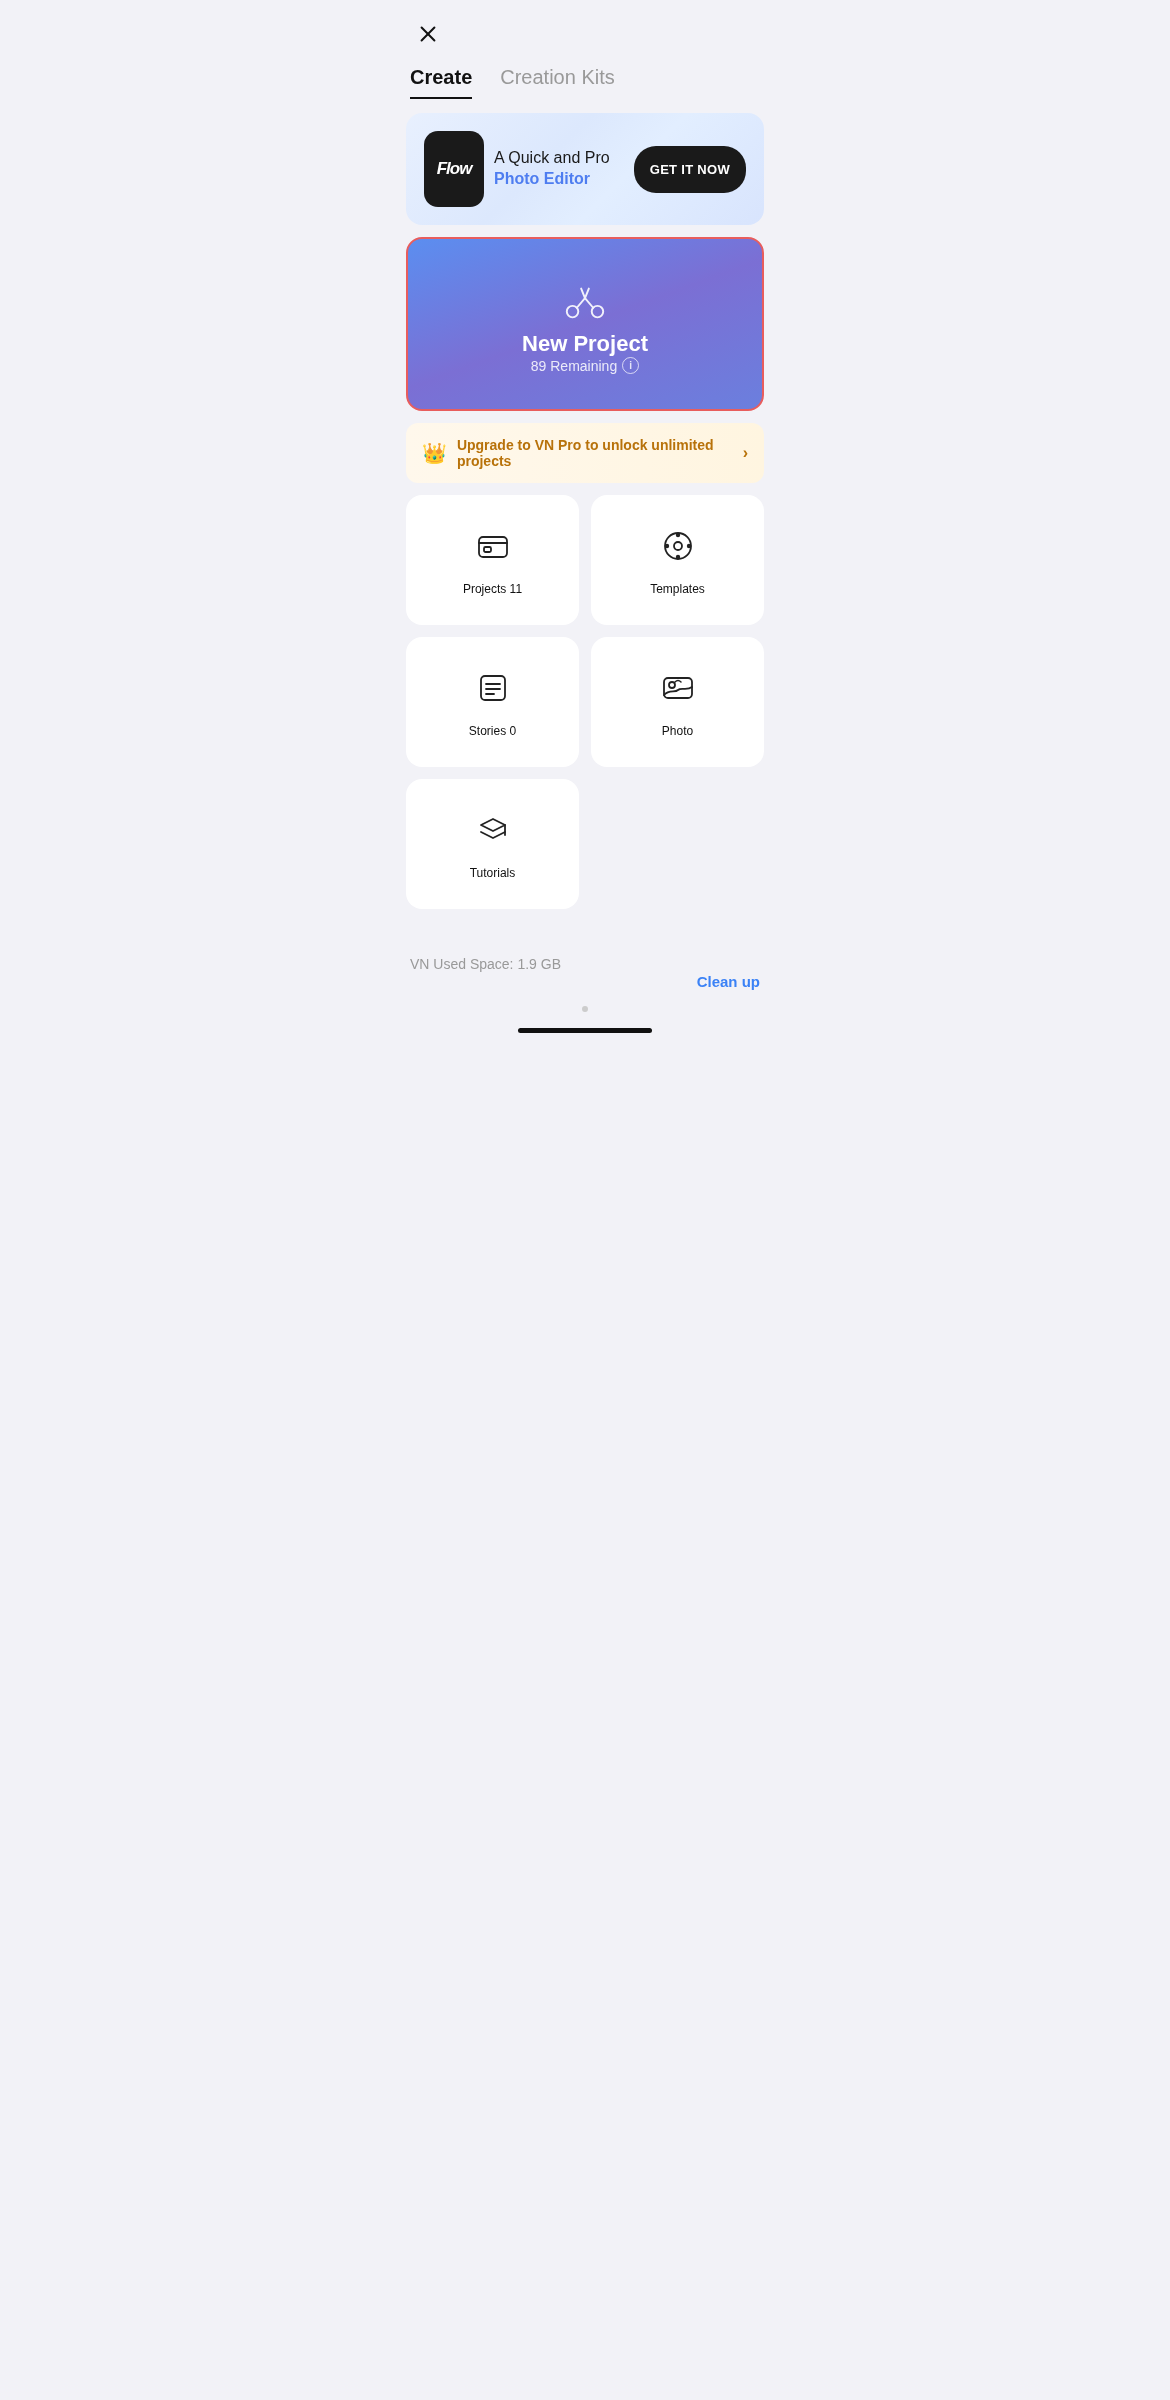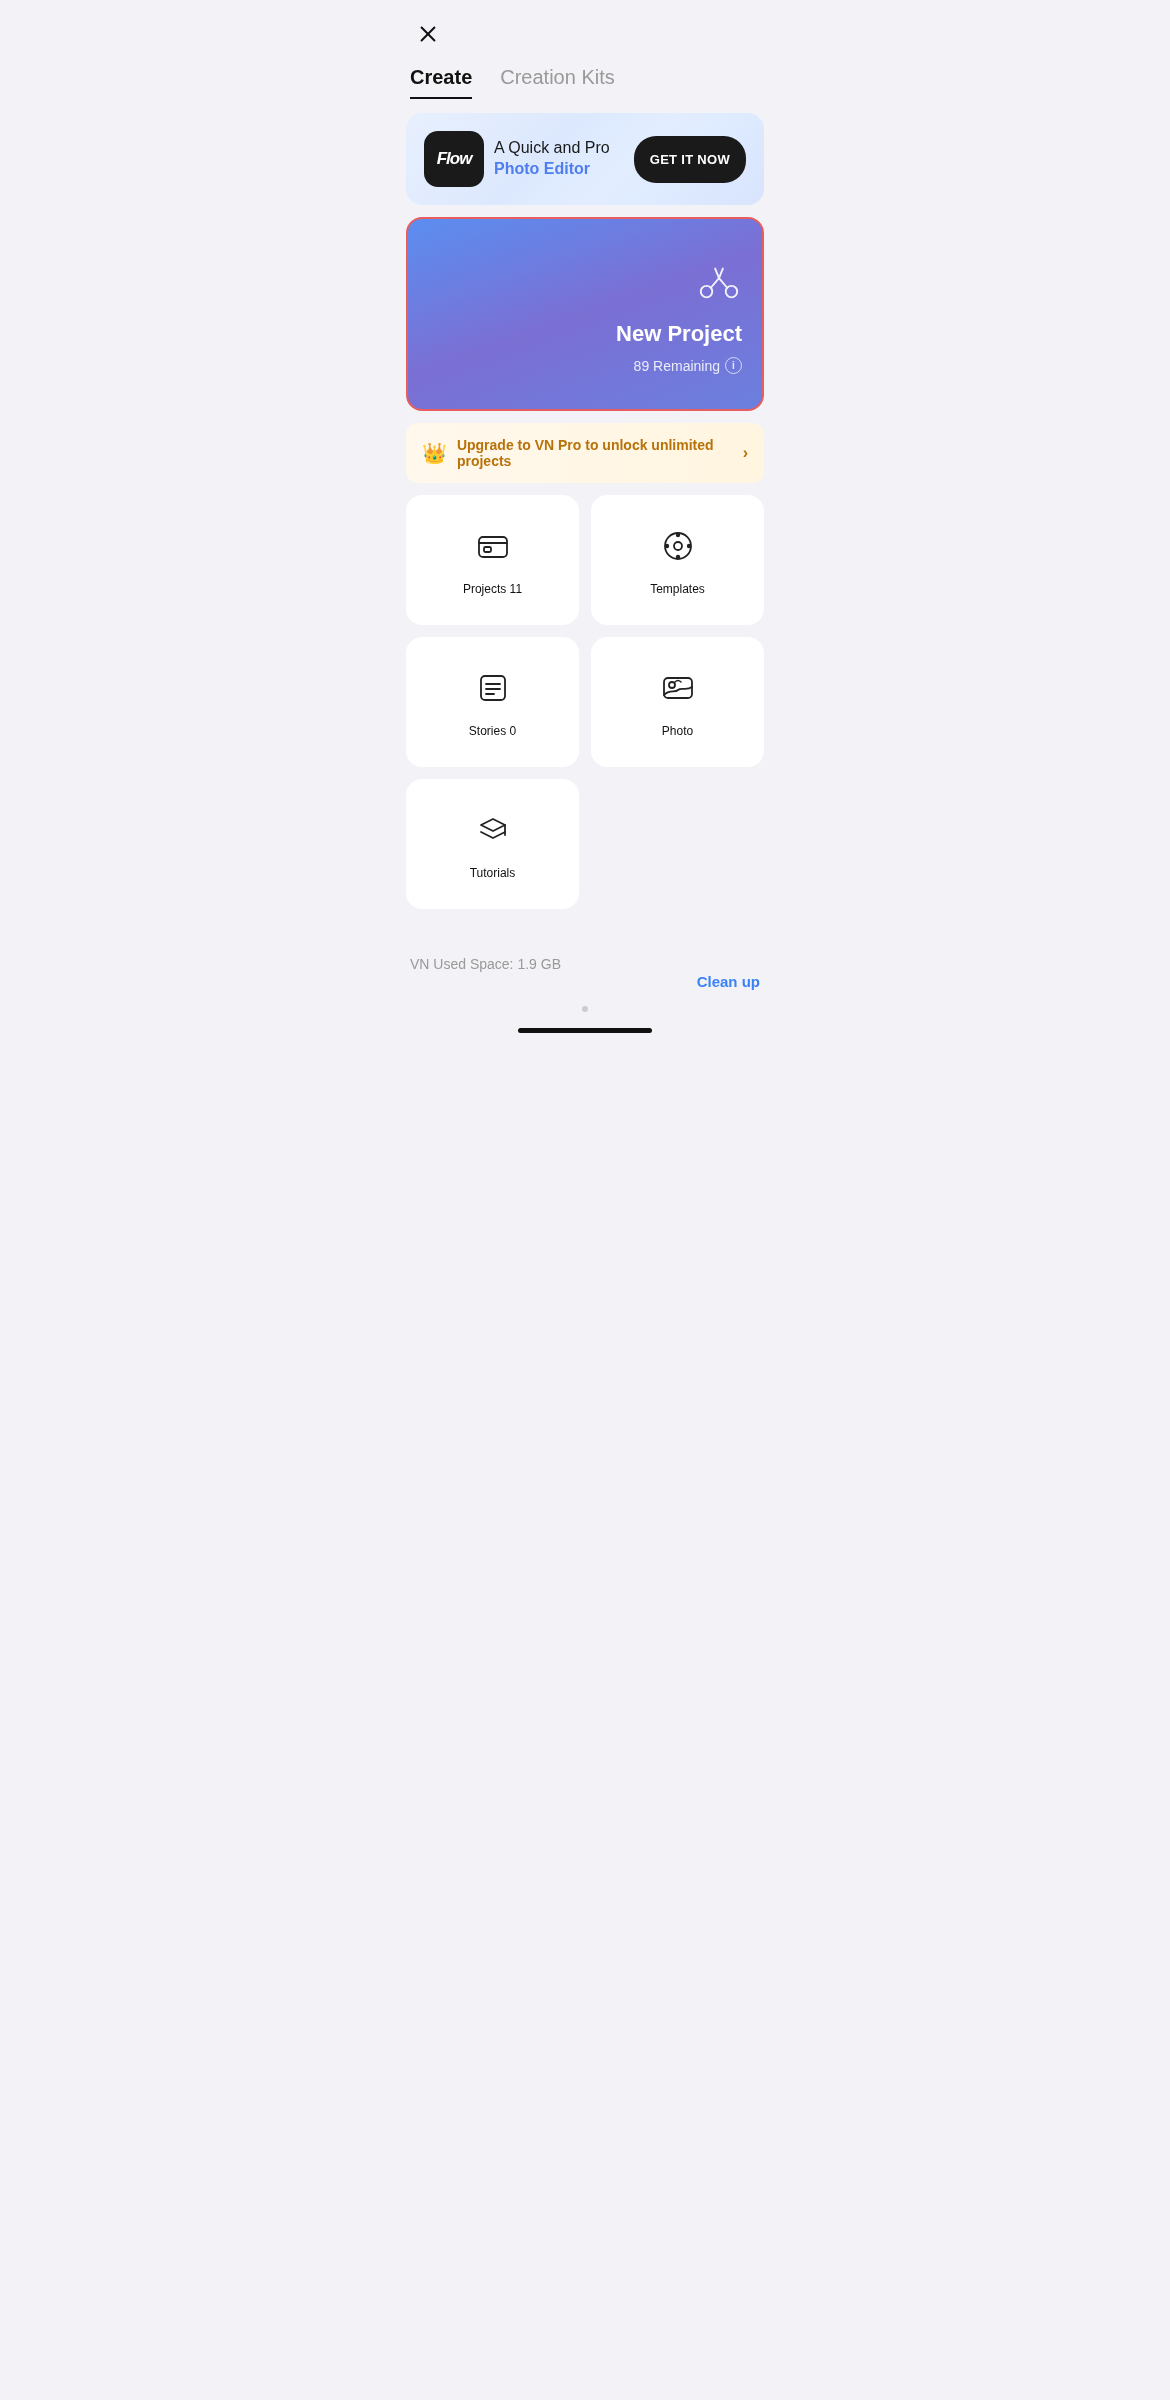--- a/index.html
+++ b/index.html
@@ -75,21 +75,21 @@
       border-radius: 16px;
       padding: 18px 18px;
       display: flex;
       align-items: center;
       justify-content: space-between;
       gap: 10px;
     }
 
     .ad-logo {
       width: 60px;
-      height: 56px;
+      height: 76px;
       background: #1a1a1a;
       border-radius: 14px;
       display: flex;
       align-items: center;
       justify-content: center;
       flex-shrink: 0;
     }
 
     .ad-logo-text {
       font-size: 17px;
@@ -130,23 +130,22 @@
       letter-spacing: 0.3px;
     }
 
     
     .new-project-card {
       background: linear-gradient(160deg, #5b8ef0 0%, #7b6fd4 50%, #6b7fde 100%);
       border-radius: 16px;
       padding: 40px 20px 35px 20px;
       display: flex;
       flex-direction: column;
-      align-items: flex-end;
-      justify-content: center;
-      gap: 10px;
+      align-items: center;
+      justify-content: center;
       cursor: pointer;
       border: 2.5px solid #e85d5d;
       min-height: 155px;
     }
 
     .scissors-icon {
       color: white;
       opacity: 0.9;
       font-size: 36px;
       line-height: 1;

